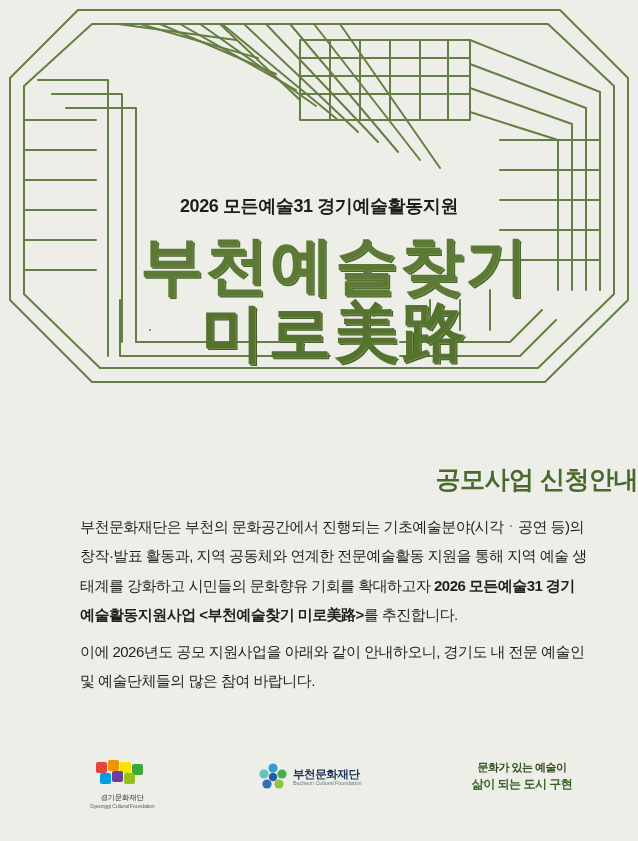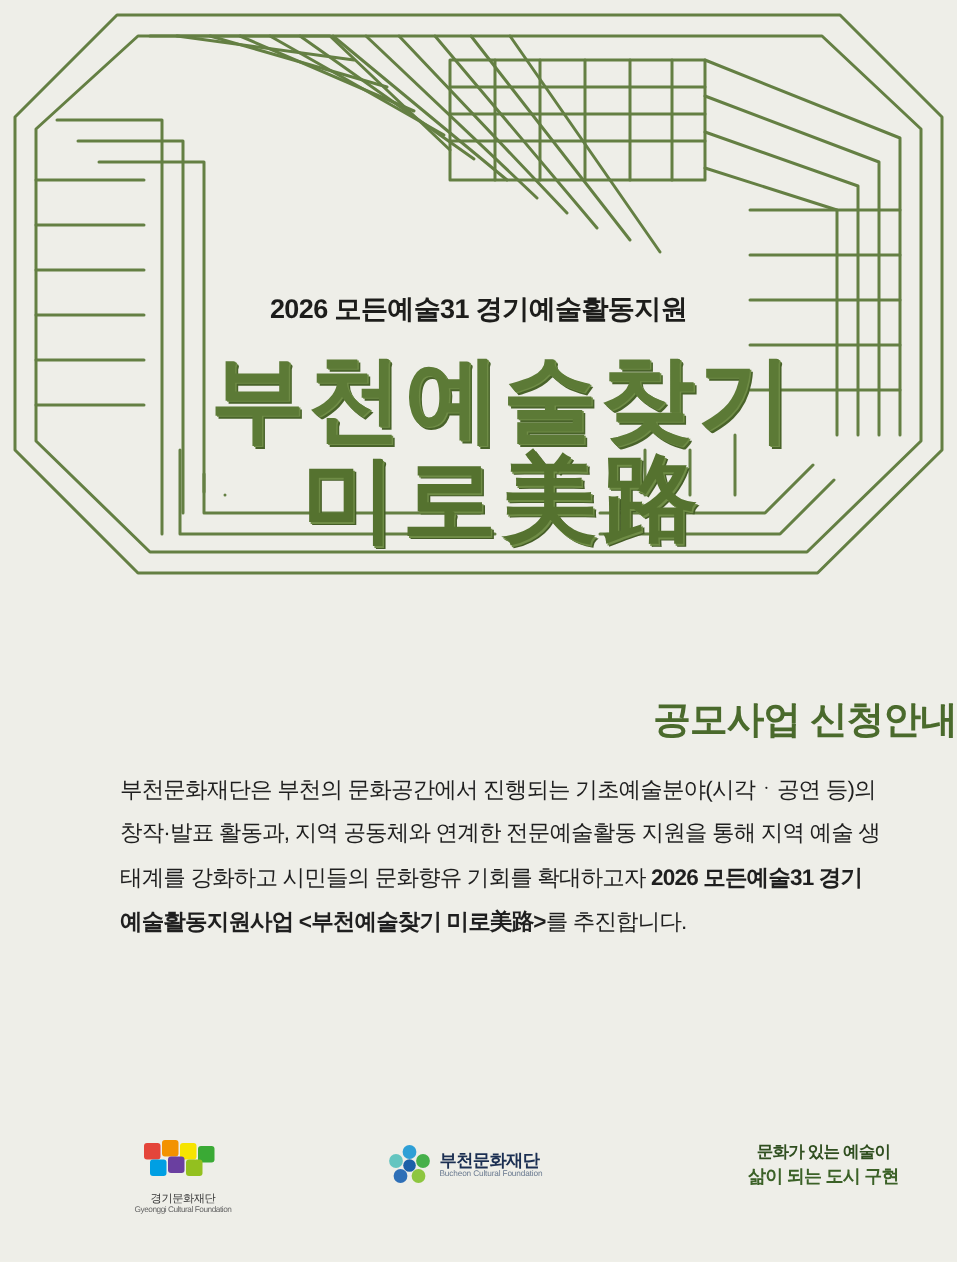--- a/index.html
+++ b/index.html
@@ -121,21 +121,21 @@
     top: 752px;
     width: 638px;
     height: 70px;
   }
   .logo {
     position: absolute;
     text-align: center;
   }
   .logo-gg { left: 62px; top: 6px; width: 120px; }
   .logo-bc { left: 258px; top: 10px; width: 150px; }
-  .logo-slogan { left: 484px; top: 8px; width: 130px; }
+  .logo-slogan { left: 457px; top: 8px; width: 130px; }
 
   .logo-caption {
     font-size: 7.5px;
     color: #333;
     margin-top: 2px;
     letter-spacing: -0.3px;
     line-height: 1.15;
   }
   .logo-caption .en {
     font-size: 5.5px;
@@ -250,20 +250,21 @@
     <div class="brush-title">
       <span class="brush-line1">부천예술찾기</span>
       <span class="brush-line2">미로美路</span>
     </div>
   </div>
 
   <div class="section-title">공모사업 신청안내</div>
 
   <div class="body-copy">
       <p><span>부천문화재단은 부천의 문화공간에서 진행되는 기초예술분야(시각ㆍ공연 등)의 창작·발표 활동과, 지역 공동체와 연계한 전문예술활동 지원을 통해 지역 예술 생태계를 강화하고 시민들의 문화향유 기회를 확대하고자 </span><span class="strong">2026 모든예술31 경기예술활동지원사업 &lt;부천예술찾기 미로美路&gt;</span><span>를 추진합니다.</span></p>
+      <p><span>이에 2026년도 공모 지원사업을 아래와 같이 안내하오니, 경기도 내 전문 예술인 및 예술단체들의 많은 참여 바랍니다.</span></p>
     </div>
 
   <div class="footer">
 
     <div class="logo logo-gg">
       <svg width="56" height="30" viewBox="0 0 56 30" xmlns="http://www.w3.org/2000/svg">
         <g>
           <rect x="2" y="4" width="11" height="11" rx="2" fill="#e4453a"></rect>
           <rect x="14" y="2" width="11" height="11" rx="2" fill="#f39200"></rect>
           <rect x="26" y="4" width="11" height="11" rx="2" fill="#f6e400"></rect>

